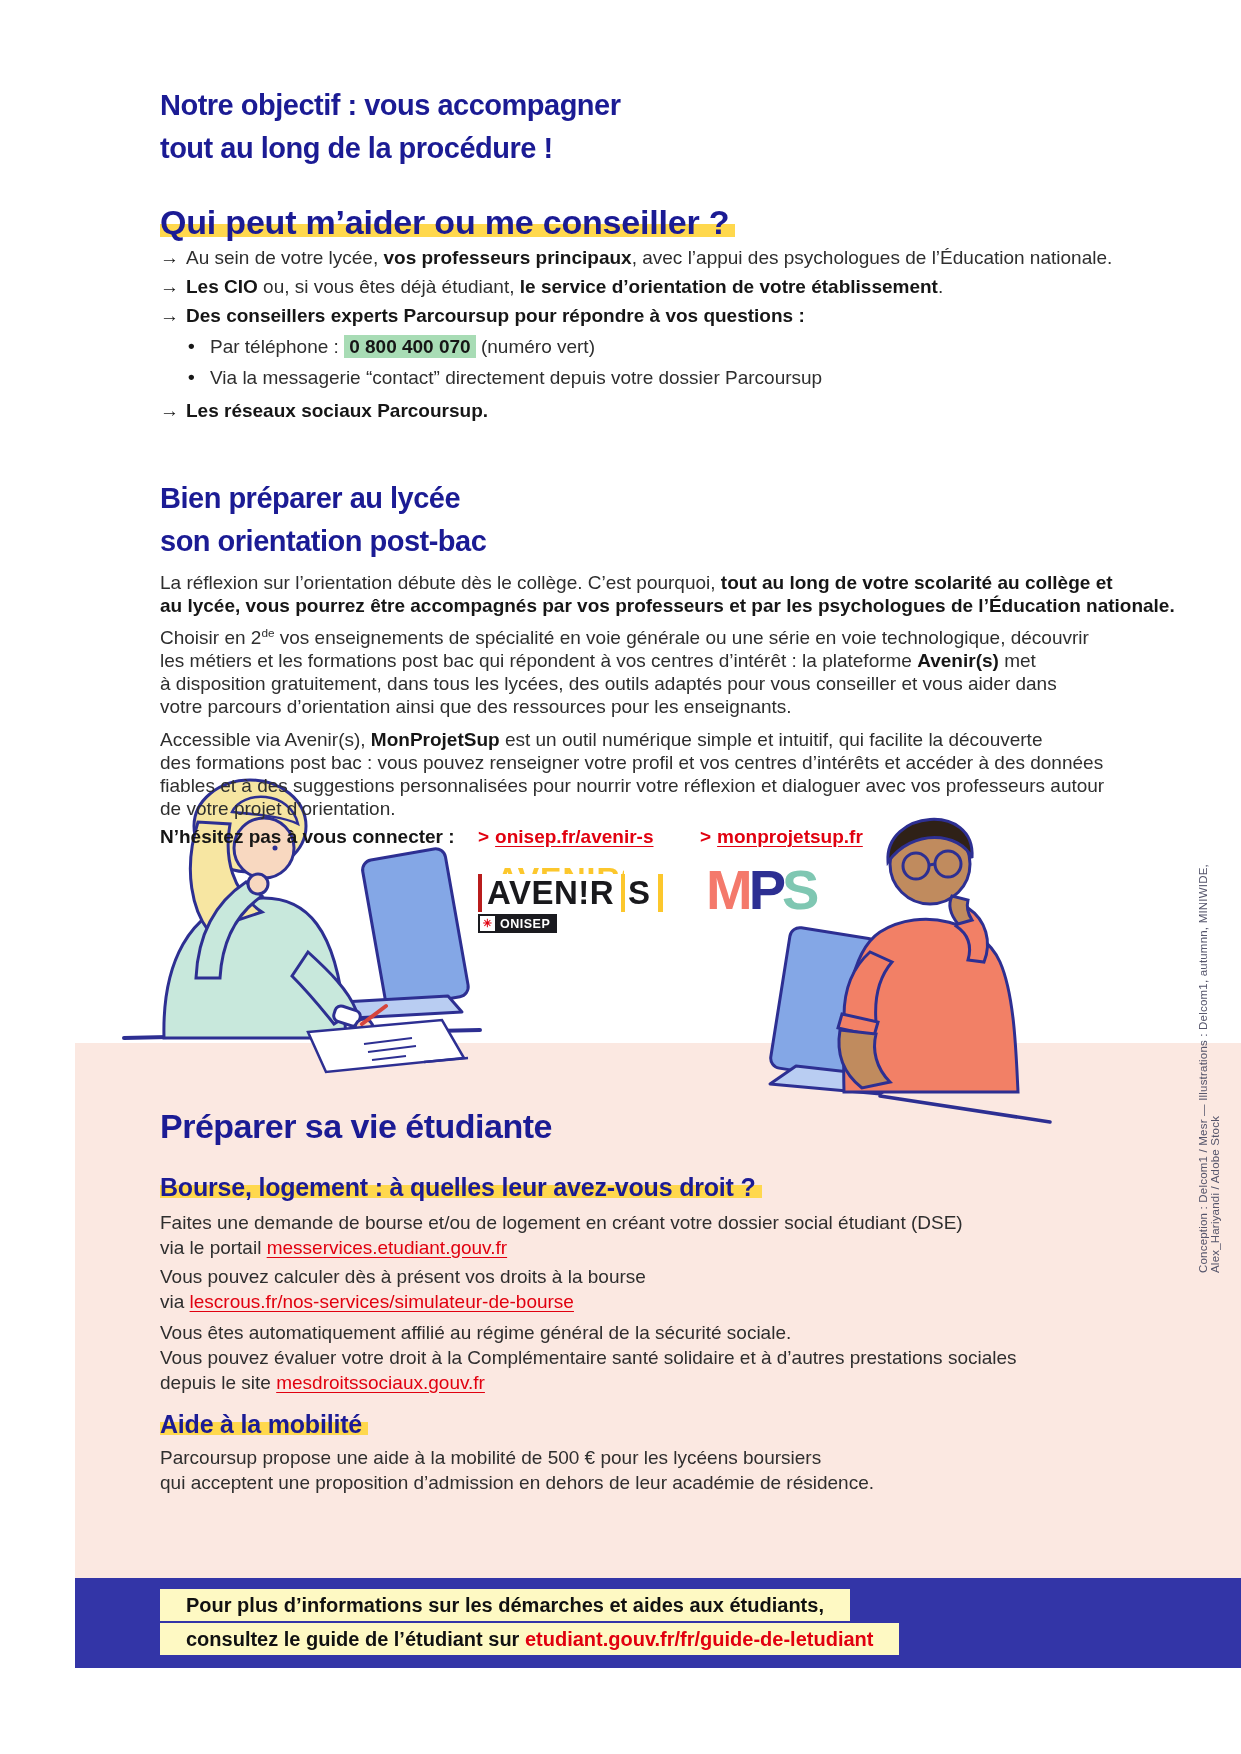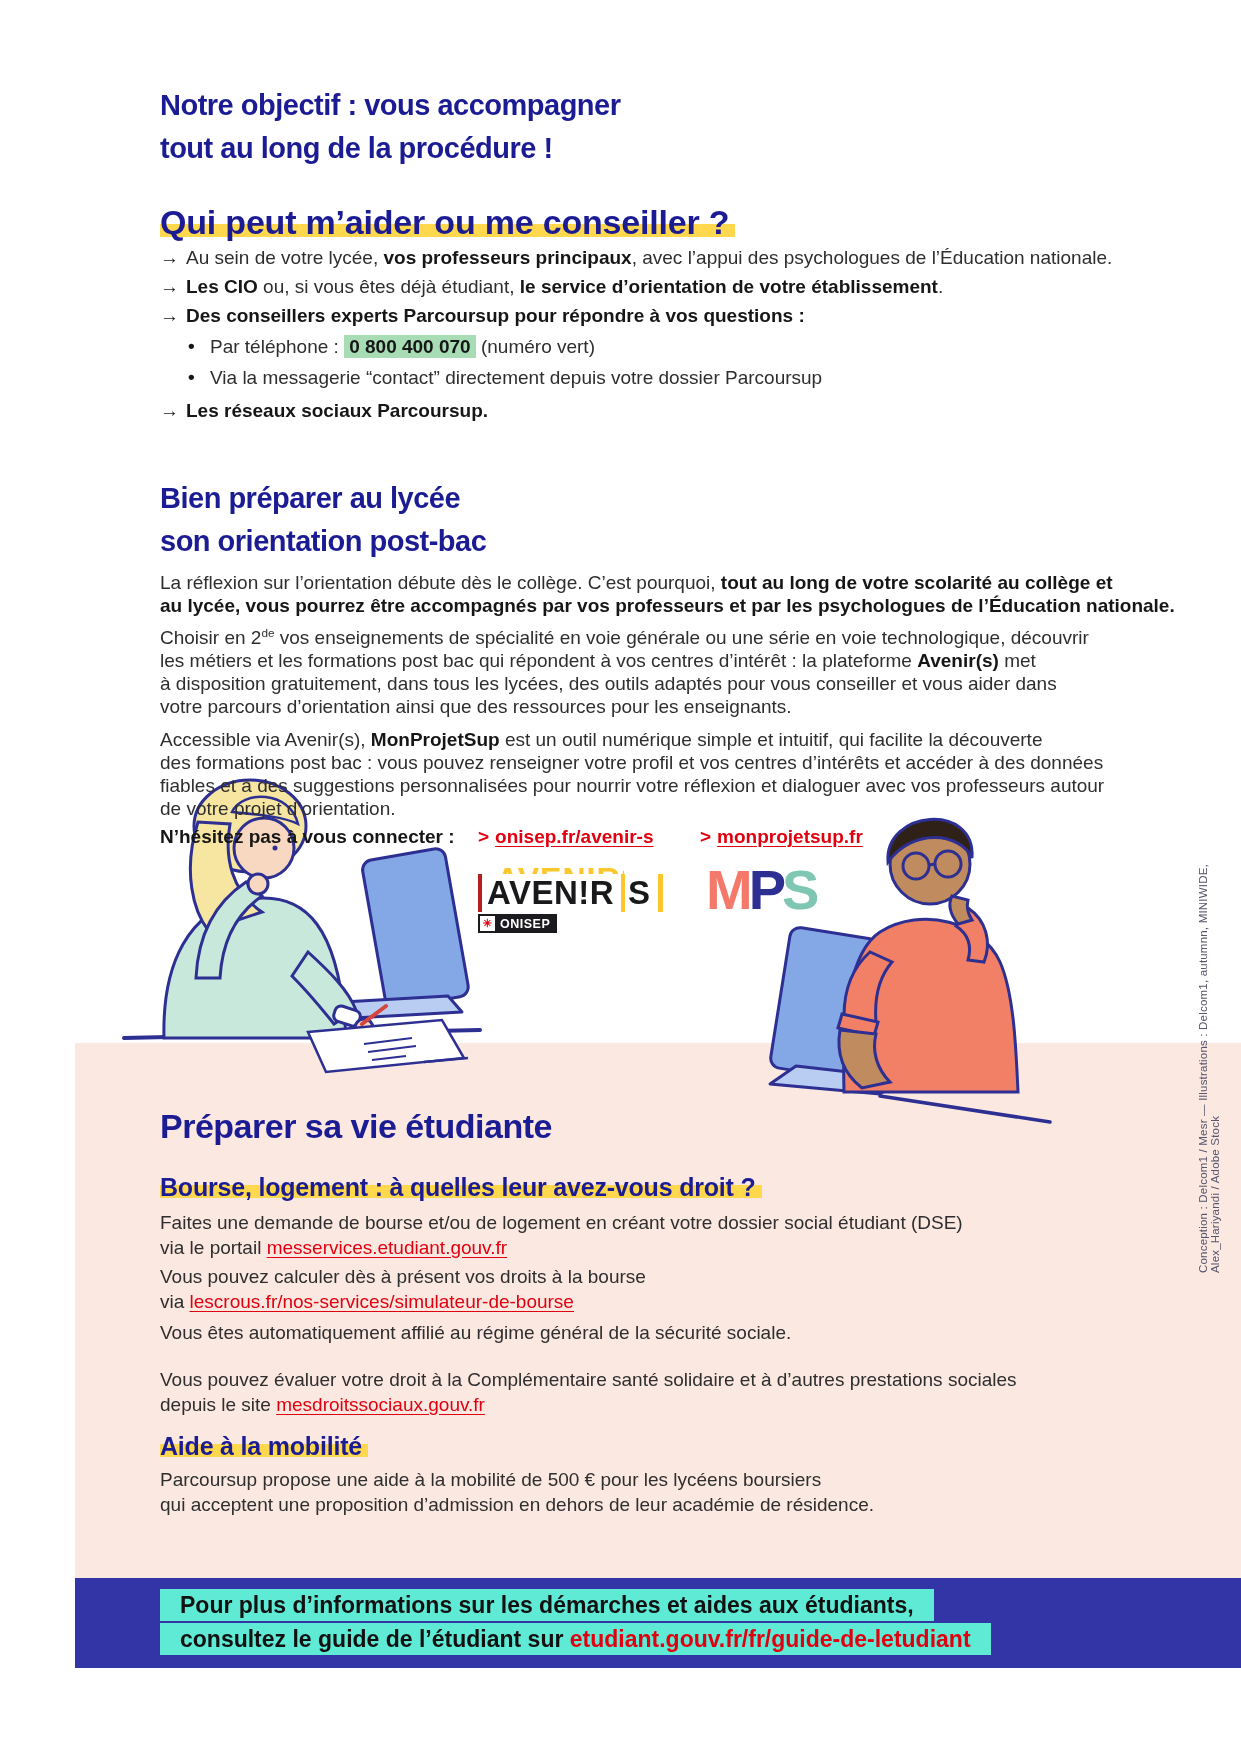--- a/index.html
+++ b/index.html
@@ -42,27 +42,27 @@
   
   .mps{position:absolute;left:546px;top:-4px;font-size:56px;font-weight:700;letter-spacing:-4px;line-height:60px;}
   .mps-m{color:#F4796B;} .mps-p{color:#2D2F92;} .mps-s{color:#7FC7B2;}
   
   .pink-band{position:absolute;left:75px;top:1043px;width:1166px;height:535px;background:#FBE8E1;z-index:1;}
   .pink-content{position:absolute;left:160px;top:1106px;width:940px;z-index:3;}
   .t3{font-size:34px;line-height:40px;font-weight:700;color:#1B1B94;letter-spacing:-0.5px;}
   .pink-sub{font-size:25px;line-height:30px;font-weight:700;color:#1B1B94;letter-spacing:-0.2px;}
   .pk{font-size:19px;line-height:25px;white-space:nowrap;}
   .sub-bourse{margin-top:26px;} .pk1{margin-top:8px;} .pk2{margin-top:4px;}
-  .sub-sante{margin-top:16px;} .pk3{margin-top:6px;} .pk4{margin-top:22px;}
+  .sub-sante{margin-top:16px;} .pk3{margin-top:6px;} .pk4{margin-top:0;}
   .sub-mob{margin-top:14px;} .pk5{margin-top:6px;}
   
   .footer{position:absolute;left:75px;top:1578px;width:1166px;height:90px;background:#3335A7;z-index:2;}
   .footer-inner{position:absolute;left:85px;top:11px;}
-  .white-box{display:inline-block;background:#5eead4;color:#111;font-size:23px;font-weight:700;
-        padding:3px 20px;line-height:26px;}
+  .white-box{display:inline-block;background:#fef9c3;color:#111;font-size:20px;font-weight:700;
+        padding:3px 26px;line-height:26px;}
   .footer-line2{margin-top:2px;}
   .footer-link{color:#E1000F;font-weight:700;cursor:pointer;text-decoration:none;}
   
   .credits{position:absolute;right:20px;top:818px;height:455px;z-index:3;
         writing-mode:vertical-rl;transform:rotate(180deg);font-size:11.5px;color:#55556b;letter-spacing:0.2px;}
   
   .illus{position:absolute;z-index:2;}
   .illus-left{left:112px;top:762px;}
   .illus-right{left:752px;top:792px;}
 </style>

